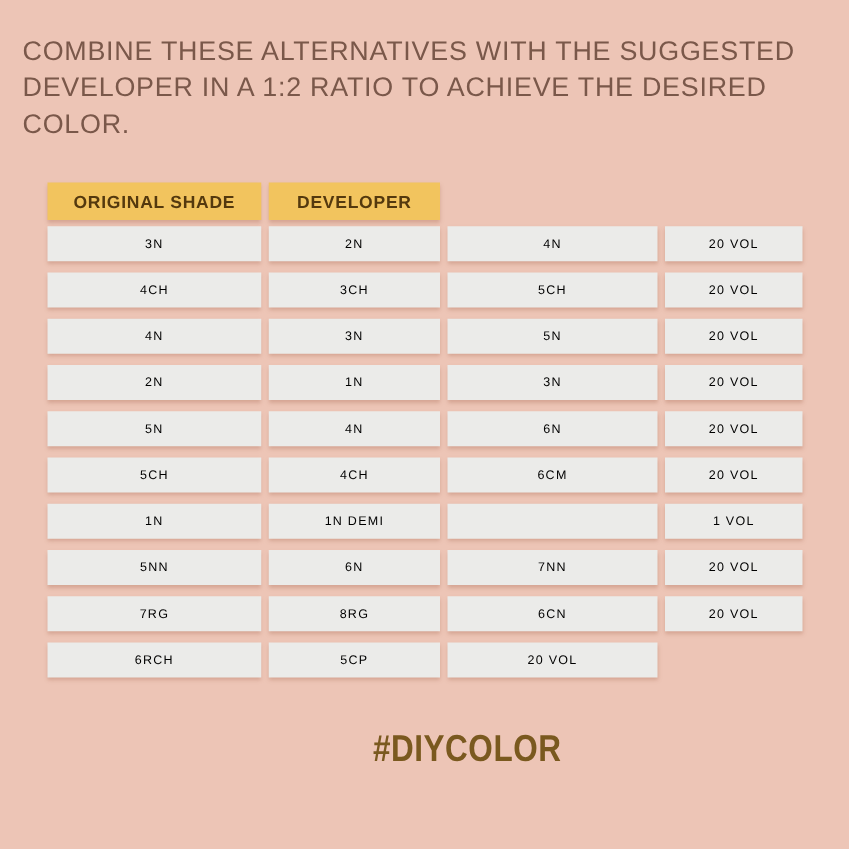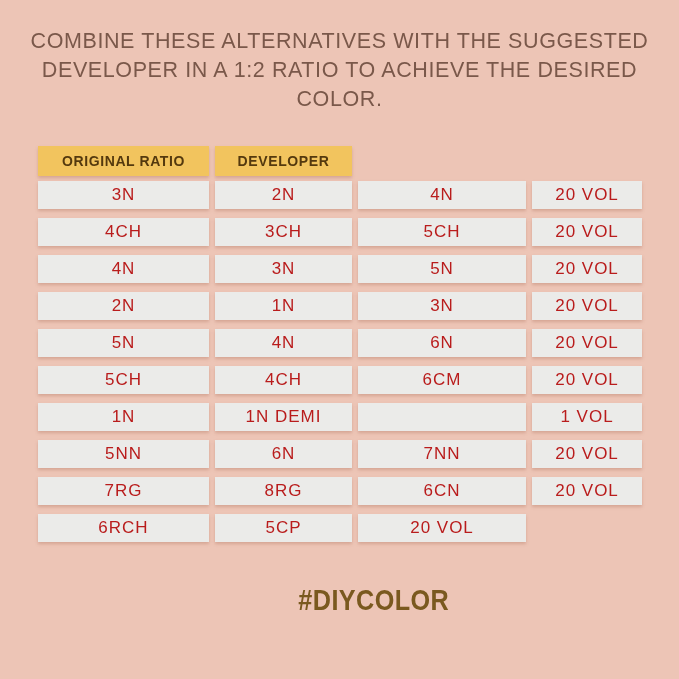--- a/index.html
+++ b/index.html
@@ -10,21 +10,20 @@
     overflow: hidden;
   }
   .canvas {
     position: relative;
     width: 679px; height: 679px;
     background: #edc5b6;
   }
   .title {
     position: absolute;
     top: 27px; left: 18px; right: 18px;
-    text-align: center;
     color: #7a584a;
     font-size: 21.5px;
     line-height: 29px;
     font-weight: 400;
     letter-spacing: 0.6px;
   }
   .title .line { display: block; }
   .table {
     position: absolute;
     left: 38px; top: 146px;
@@ -46,23 +45,23 @@
     font-weight: 700;
     font-size: 14px;
     letter-spacing: 0.6px;
     color: #54390e;
     box-shadow: 0 2px 3px rgba(168,106,84,0.35);
   }
   .dcell {
     background: #ebebe9;
     height: 28px;
     display: flex; align-items: center; justify-content: center;
-    font-size: 17px;
+    font-size: 10px;
     letter-spacing: 1px;
-    color: #b91c1c;
+    color: #000000;
     box-shadow: 0 2px 3px rgba(168,106,84,0.35);
   }
   .hashtag-wrap {
     position: absolute;
     top: 583px; left: 0;
     width: 679px;
     text-align: center;
     padding-left: 34px;
   }
   .hashtag {
@@ -82,21 +81,21 @@
 
   <div class="title">
     <span class="line">COMBINE THESE ALTERNATIVES WITH THE SUGGESTED</span>
     <span class="line">DEVELOPER IN A 1:2 RATIO TO ACHIEVE THE DESIRED</span>
     <span class="line">COLOR.</span>
   </div>
 
   <div class="table">
 
     <div class="hrow">
-      <div class="hcell">ORIGINAL RATIO</div>
+      <div class="hcell">ORIGINAL SHADE</div>
       <div class="hcell">DEVELOPER</div>
     </div>
 
     <div class="drow">
       <div class="dcell">3N</div>
       <div class="dcell">2N</div>
       <div class="dcell">4N</div>
       <div class="dcell">20 VOL</div>
     </div>
 

